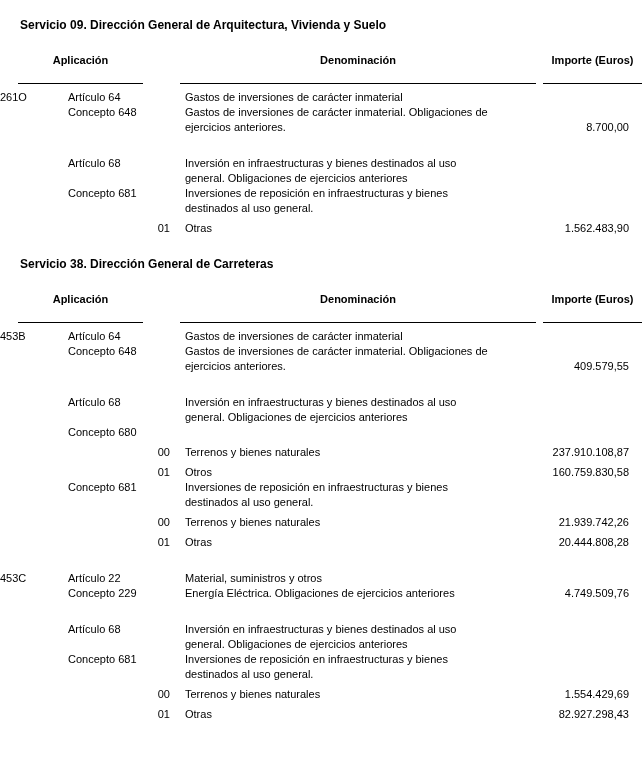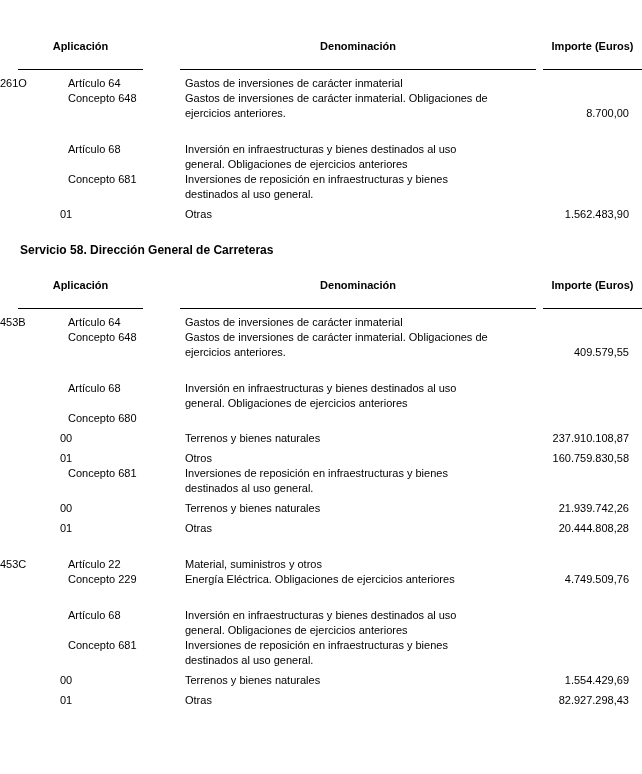--- a/index.html
+++ b/index.html
@@ -17,33 +17,34 @@
   .th { font-weight:bold; text-align:center; border-bottom:1px solid #000; padding-bottom:16px; line-height:13px; }
   .th-apl { width:125px; }
   .hsp1 { width:37px; }
   .th-den { width:356px; }
   .hsp2 { width:7px; }
   .th-imp { width:99px; }
   .tbody { margin-top:6px; }
   .row { display:grid; grid-template-columns:60px 110px 15px 351px 1fr; align-items:start; }
   .cell.code { }
   .cell.label { padding-left:8px; }
-  .cell.label.sub { padding-left:0; }
+  .cell.label.sub { padding-left:0; text-align:right; }
   .cell.denom { white-space:pre-line; }
   .cell.amount { text-align:right; align-self:end; padding-right:13px; }
   .u { }
   .spacing-group { margin-top:21px; }
   .spacing-sub { margin-top:5px; }
 </style>
 </head>
 <body>
 
 <div class="page">
 
   <div class="section">
+    <div class="section-title">Servicio 09. Dirección General de Arquitectura, Vivienda y Suelo</div>
     <div class="table">
       <div class="thead">
         <div class="th th-apl">Aplicación</div>
         <div class="hsp1"></div>
         <div class="th th-den">Denominación</div>
         <div class="hsp2"></div>
         <div class="th th-imp">Importe (Euros)</div>
       </div>
       <div class="tbody">
           <div class="row">
@@ -82,21 +83,21 @@
             <div class="cell label sub">01</div>
             <div class="cell gapcol"></div>
             <div class="cell denom">Otras</div>
             <div class="cell amount">1.562.483,90</div>
           </div>
         </div>
     </div>
   </div>
 
   <div class="section">
-    <div class="section-title">Servicio 58. Dirección General de Carreteras</div>
+    <div class="section-title">Servicio 38. Dirección General de Carreteras</div>
     <div class="table">
       <div class="thead">
         <div class="th th-apl">Aplicación</div>
         <div class="hsp1"></div>
         <div class="th th-den">Denominación</div>
         <div class="hsp2"></div>
         <div class="th th-imp">Importe (Euros)</div>
       </div>
       <div class="tbody">
           <div class="row">

